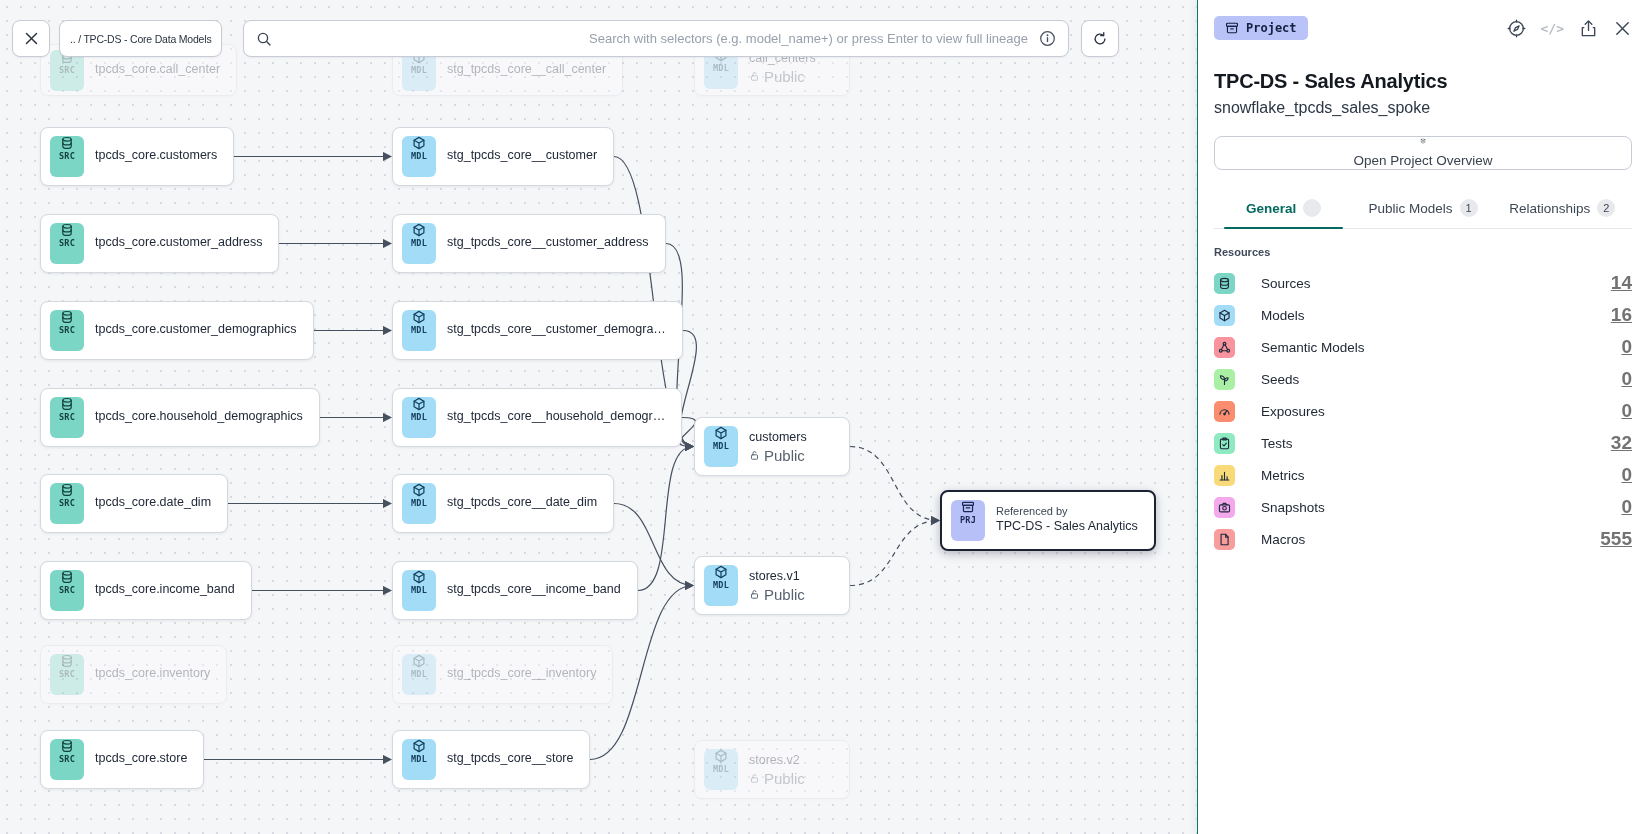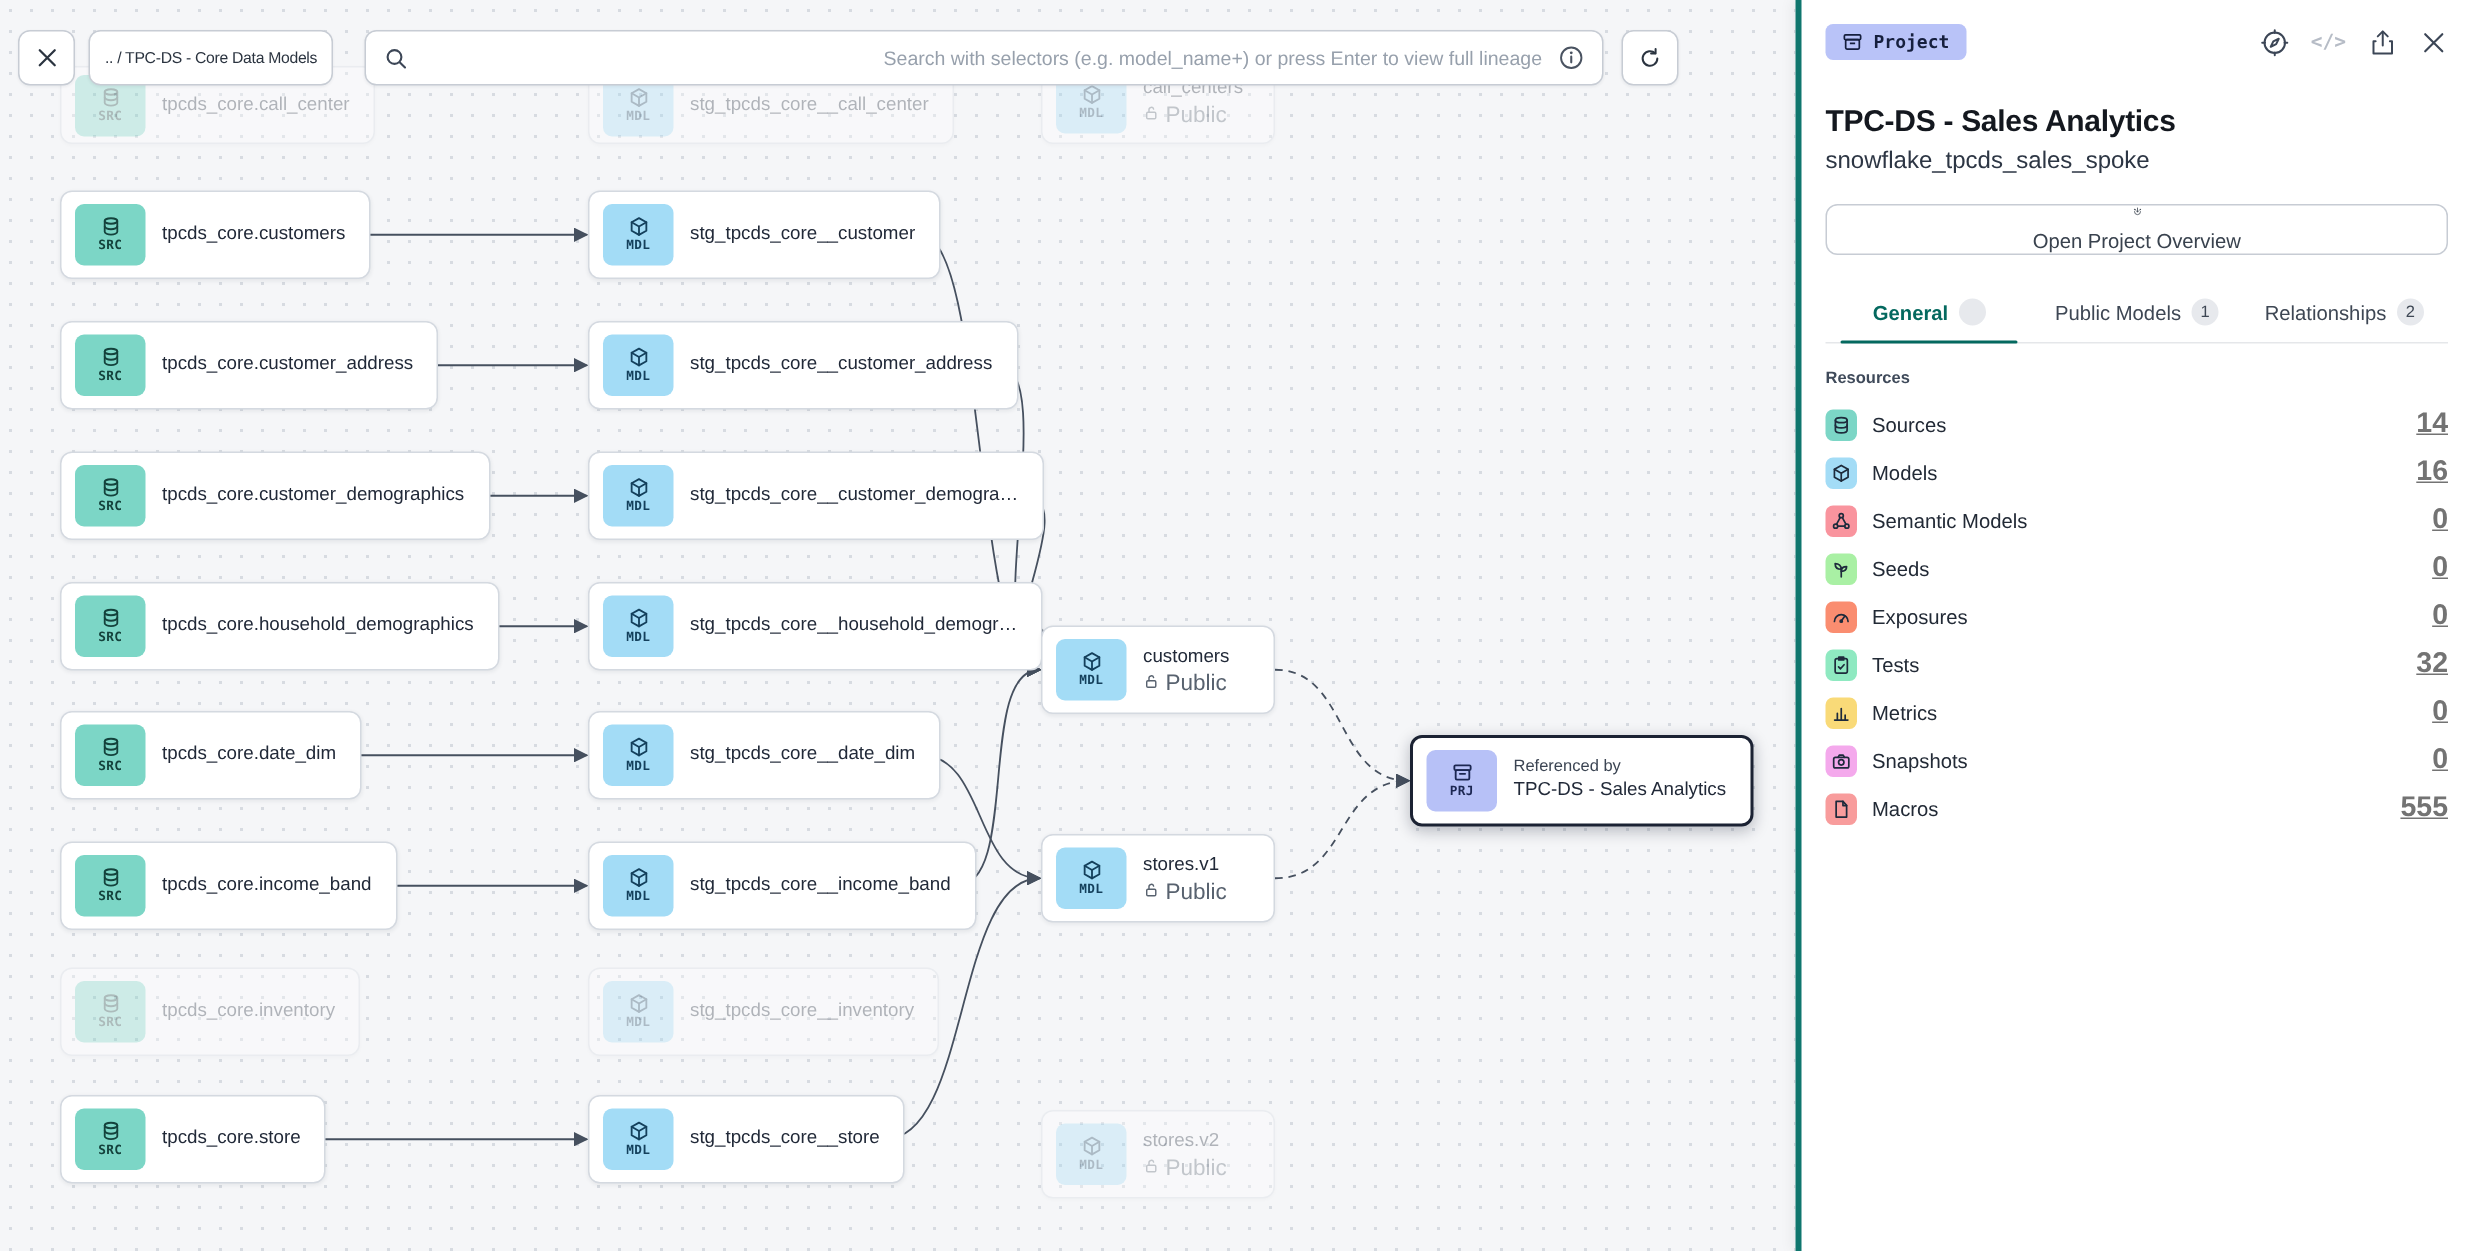--- a/index.html
+++ b/index.html
@@ -12,22 +12,22 @@
     background-image: radial-gradient(circle, #d7dbe1 1.1px, transparent 1.1px);
     background-size:14px 14px; overflow:hidden; }
   #edges { position:absolute; left:0; top:0; z-index:1; }
 
   .node { position:absolute; z-index:2; background:#fff; border:1px solid #d4d9e0;
     border-radius:8px; box-shadow:0 1px 3px rgba(25,35,52,.08);
     display:flex; align-items:center; gap:11px; padding:8px 16px 8px 9px;
     min-height:58px; white-space:nowrap; cursor:pointer; }
   .node.faded { opacity:.32; }
   .node.selected { border:2px solid #1b2233; box-shadow:0 3px 10px rgba(15,23,42,.28); }
-  .chip { width:47px; min-width:34px; height:41px; border-radius:6px;
-    display:flex; flex-direction:column; align-items:center; justify-content:center; gap:1px; }
+  .chip { width:34px; min-width:34px; height:41px; border-radius:6px;
+    display:flex; flex-direction:column; align-items:center; gap:1px; }
   .chip svg { width:14px; height:14px; display:block; }
   .chip .k { font-family:"DejaVu Sans Mono", monospace; font-size:8.5px; font-weight:bold; letter-spacing:.2px; }
   .chip.SRC { background:#7cd6c6; color:#14423c; }
   .chip.MDL { background:#a3dcf6; color:#14405c; }
   .chip.PRJ { background:#b7c1f7; color:#1c2752; }
   .nlabel { font-size:12.5px; color:#212938; }
   .ntop { font-size:11px; color:#3c4553; margin-bottom:2px; }
   .nsub { font-size:15px; color:#58626f; display:flex; align-items:center; gap:4px; margin-top:3px; }
   .nsub svg { width:11px; height:11px; }
 
@@ -40,21 +40,21 @@
     letter-spacing:-.2px; overflow:hidden; cursor:pointer; }
   .tb-search { left:243px; width:826px; padding:0 12px; gap:9px; }
   .tb-search input { border:none; outline:none; flex:1; font-size:13px;
     font-family:Liberation Sans, sans-serif; color:#212938; background:transparent;text-align:right; }
   .tb-search input::placeholder { color:#97a0ac; }
   .tb-refresh { left:1081px; width:38px; justify-content:center; cursor:pointer; }
   .tbar svg { display:block; }
 
   
   .panel { position:absolute; left:1197px; top:0; width:451px; height:834px;
-    background:#fff; border-left:4px solid #0f766e; box-shadow:-3px 0 8px rgba(20,28,40,.05);
+    background:#fff; border-left:1px solid #0f766e; box-shadow:-3px 0 8px rgba(20,28,40,.05);
     padding:16px; }
   .panel-head { display:flex; align-items:flex-start; justify-content:space-between; }
   .badge { display:inline-flex; align-items:center; gap:7px; background:#b9c3f8; color:#161f3e;
     border-radius:5px; padding:5px 11px; font-family:"DejaVu Sans Mono",monospace;
     font-size:12px; font-weight:bold; }
   .badge svg { width:14px; height:14px; }
   .panel-icons { display:flex; align-items:center; gap:15px; padding-top:3px; }
   .pic { cursor:pointer; color:#3c4656; display:flex; }
   .pic svg { width:19px; height:19px; }
   .pic.dim { color:#b6bcc6; font-family:"DejaVu Sans Mono",monospace; font-size:13px; font-weight:bold; }
@@ -70,21 +70,21 @@
   .tab { flex:1; display:flex; align-items:center; justify-content:center; gap:7px;
     padding:8px 0 11px; font-size:13.5px; color:#3e4754; cursor:pointer; position:relative; }
   .tab.active { color:#04695f; font-weight:bold; }
   .tab.active::after { content:""; position:absolute; bottom:-1px; left:10px; right:10px;
     height:2.5px; background:#04695f; border-radius:2px; }
   .tab-badge { background:#e7e9ed; color:#3e4754; font-size:11px; min-width:18px; height:18px;
     border-radius:50%; display:flex; align-items:center; justify-content:center; }
 
   .sec-label { margin-top:17px; font-size:11px; font-weight:bold; color:#3f4a5a; }
   .res-list { margin-top:9px; }
-  .res-row { display:flex; align-items:center; gap:10px; height:32px; cursor:pointer; }
+  .res-row { display:flex; align-items:center; gap:26px; height:32px; cursor:pointer; }
   .res-icon { width:21px; min-width:21px; height:21px; border-radius:5px;
     display:flex; align-items:center; justify-content:center; color:#1e2b3c; }
   .res-icon svg { width:13px; height:13px; display:block; }
   .res-label { font-size:13.5px; color:#222a36; flex:1; }
   .res-count { font-size:19px; font-weight:bold; color:#737373;text-decoration:underline; }
 </style>
 </head>
 <body>
 
 <div class="canvas">

